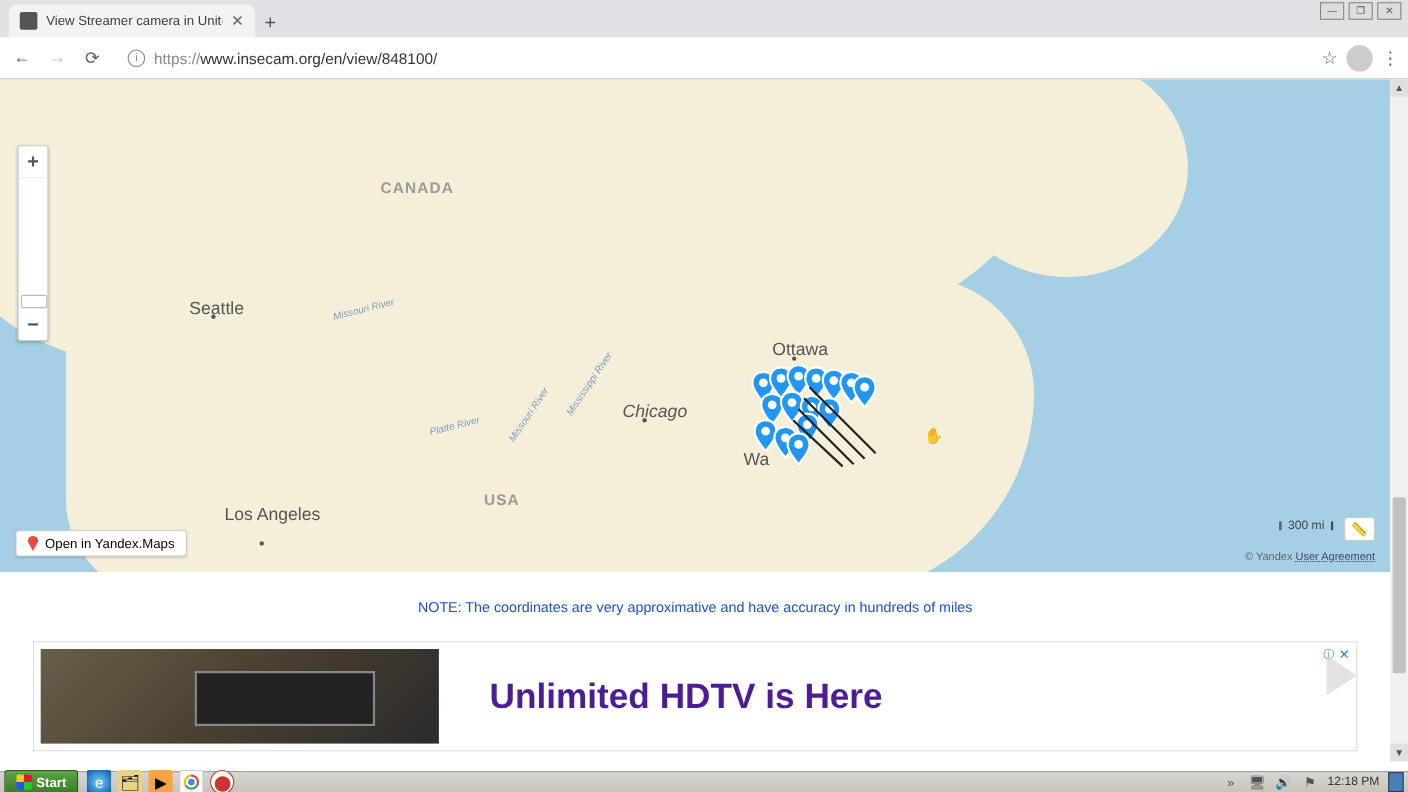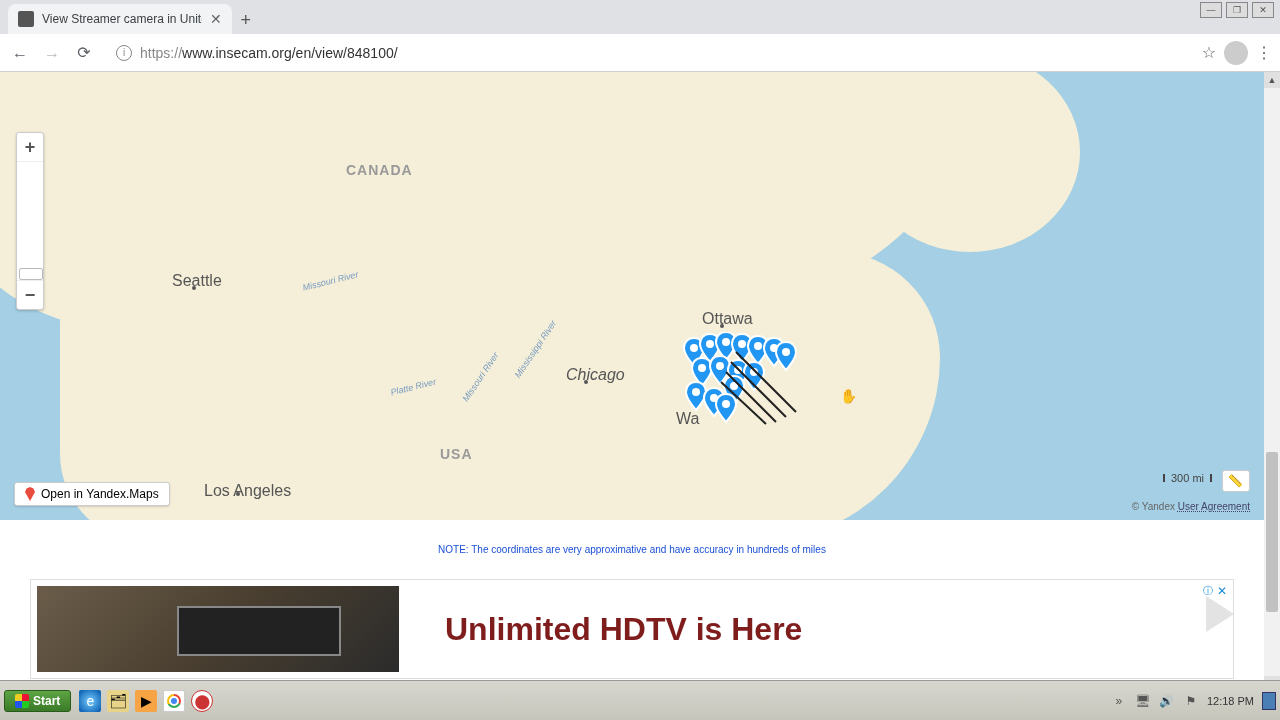--- a/index.html
+++ b/index.html
@@ -49,34 +49,34 @@
 .zoom-handle { position: absolute; left: 2px; top: 106px; width: 24px; height: 12px; background: #fff; border: 1px solid #bbb; border-radius: 2px; }
 
 .open-yandex { position: absolute; left: 14px; bottom: 14px; background: #fff; border: 1px solid #ccc; border-radius: 3px; padding: 4px 10px; font-size: 12px; display: flex; align-items: center; gap: 6px; cursor: pointer; box-shadow: 0 1px 2px rgba(0,0,0,0.15); }
 .open-yandex .pin { width: 10px; height: 14px; background: #e84c3d; clip-path: polygon(50% 100%, 0 35%, 15% 10%, 50% 0, 85% 10%, 100% 35%); }
 
 .scale-bar { position: absolute; right: 52px; bottom: 36px; display: flex; align-items: center; gap: 6px; font-size: 11px; color: #444; }
 .ruler { position: absolute; right: 14px; bottom: 28px; width: 28px; height: 22px; background: #fff; border: 1px solid #ccc; border-radius: 3px; display:flex;align-items:center;justify-content:center;font-size:12px; cursor:pointer; }
 .attribution { position: absolute; right: 14px; bottom: 8px; font-size: 10px; color: #666; }
 .attribution a { color: #446; text-decoration: underline dotted; }
 
-.note { text-align: center; color: #1a4fd6; font-size: 10px; padding: 24px 0; }
+.note { text-align: center; color: #1a4fd6; font-size: 13px; padding: 24px 0; }
 
 .ad-frame { margin: 0 30px; border: 1px solid #ddd; height: 100px; position: relative; display: flex; align-items: center; }
 .ad-img { width: 362px; height: 86px; margin: 6px; background: linear-gradient(135deg,#6b5d4a 0%, #4a3f30 50%, #2b2b2b 100%); position:relative; }
 .ad-img::after { content:""; position:absolute; left:140px; top:20px; width:160px; height:46px; background:#222; border:2px solid #888; }
-.ad-text { font-size: 32px; font-weight: bold; color: #7f1d1d; margin-left: 40px; }
+.ad-text { font-size: 32px; font-weight: bold; color: #4c1d95; margin-left: 40px; }
 .ad-badge { position: absolute; top: 4px; right: 6px; font-size: 10px; color: #1a8cd8; display:flex; gap:4px; align-items:center; }
 .ad-badge .x { color: #1a8cd8; font-size: 12px; cursor:pointer; }
 
 .watermark { position: absolute; right: 30px; bottom: 60px; font-size: 38px; font-weight: 800; color: rgba(200,200,200,0.5); letter-spacing: 2px; display:flex; align-items:center; gap:6px; }
 .watermark .tri { width: 0; height: 0; border-left: 28px solid rgba(200,200,200,0.5); border-top: 18px solid transparent; border-bottom: 18px solid transparent; }
 
 
-.taskbar { position: absolute; bottom: 0; left: 0; right: 0; height: 40px; background: linear-gradient(#d7d7cf, #c5c5bc); border-top: 1px solid #999; display: flex; align-items: center; padding: 0 4px; }
+.taskbar { position: absolute; bottom: 0; left: 0; right: 0; height: 19px; background: linear-gradient(#d7d7cf, #c5c5bc); border-top: 1px solid #999; display: flex; align-items: center; padding: 0 4px; }
 .start-btn { background: linear-gradient(#5da544,#3a7a28); color: #fff; font-size: 12px; font-weight: bold; padding: 3px 10px; border-radius: 3px; border: 1px solid #2a5a1a; display:flex; align-items:center; gap:4px; cursor:pointer; }
 .start-btn .flag { width:14px; height:14px; background: conic-gradient(#e13 0 25%, #2c2 0 50%, #25e 0 75%, #ec2 0); border-radius:2px; }
 .task-icons { display: flex; gap: 6px; margin-left: 8px; }
 .task-icons .ti { width: 22px; height: 22px; border-radius: 2px; cursor:pointer; display:flex;align-items:center;justify-content:center;font-size:14px; }
 .ti.ie { background: radial-gradient(#7cf,#05a); color:#fff; }
 .ti.explorer { background: #e8d488; }
 .ti.media { background: #f7a544; }
 .ti.chrome { background: #fff; border:1px solid #ccc; position:relative; }
 .ti.chrome::after { content:""; width:14px;height:14px;border-radius:50%;background:conic-gradient(#ea4335 0 33%, #34a853 0 66%, #fbbc05 0);position:absolute;}
 .ti.chrome::before { content:"";width:6px;height:6px;border-radius:50%;background:#4285f4;position:absolute;z-index:2;border:2px solid #fff;}
@@ -130,21 +130,21 @@
     <div class="map-label" style="left:346px; top:90px;">CANADA</div>
     <div class="map-label" style="left:440px; top:374px;">USA</div>
 
     <div class="city-label" style="left:172px; top:200px;">Seattle</div>
     <div class="city-dot" style="left:192px; top:214px;"></div>
     <div class="city-label" style="left:702px; top:238px;">Ottawa</div>
     <div class="city-dot" style="left:720px; top:252px;"></div>
     <div class="city-label" style="left:689px; top:266px;">Toro</div>
     <div class="city-label" style="left:566px; top:294px;font-style:italic;">Chicago</div>
     <div class="city-dot" style="left:584px; top:308px;"></div>
-    <div class="city-label" style="left:204px; top:410px;">Los Angeles</div>
+    <div class="city-label" style="left:204px; top:388px;">Los Angeles</div>
     <div class="city-dot" style="left:236px; top:420px;"></div>
     <div class="city-label" style="left:676px; top:338px;">Wa</div>
 
     <div class="river-label" style="left:302px; top:204px; transform:rotate(-14deg);">Missouri River</div>
     <div class="river-label" style="left:502px; top:272px; transform:rotate(-56deg);">Mississippi River</div>
     <div class="river-label" style="left:452px; top:300px; transform:rotate(-56deg);">Missouri River</div>
     <div class="river-label" style="left:390px; top:310px; transform:rotate(-14deg);">Platte River</div>
 
     <svg style="position:absolute; left:676px; top:260px; width:130px; height:110px;">
       <defs>

